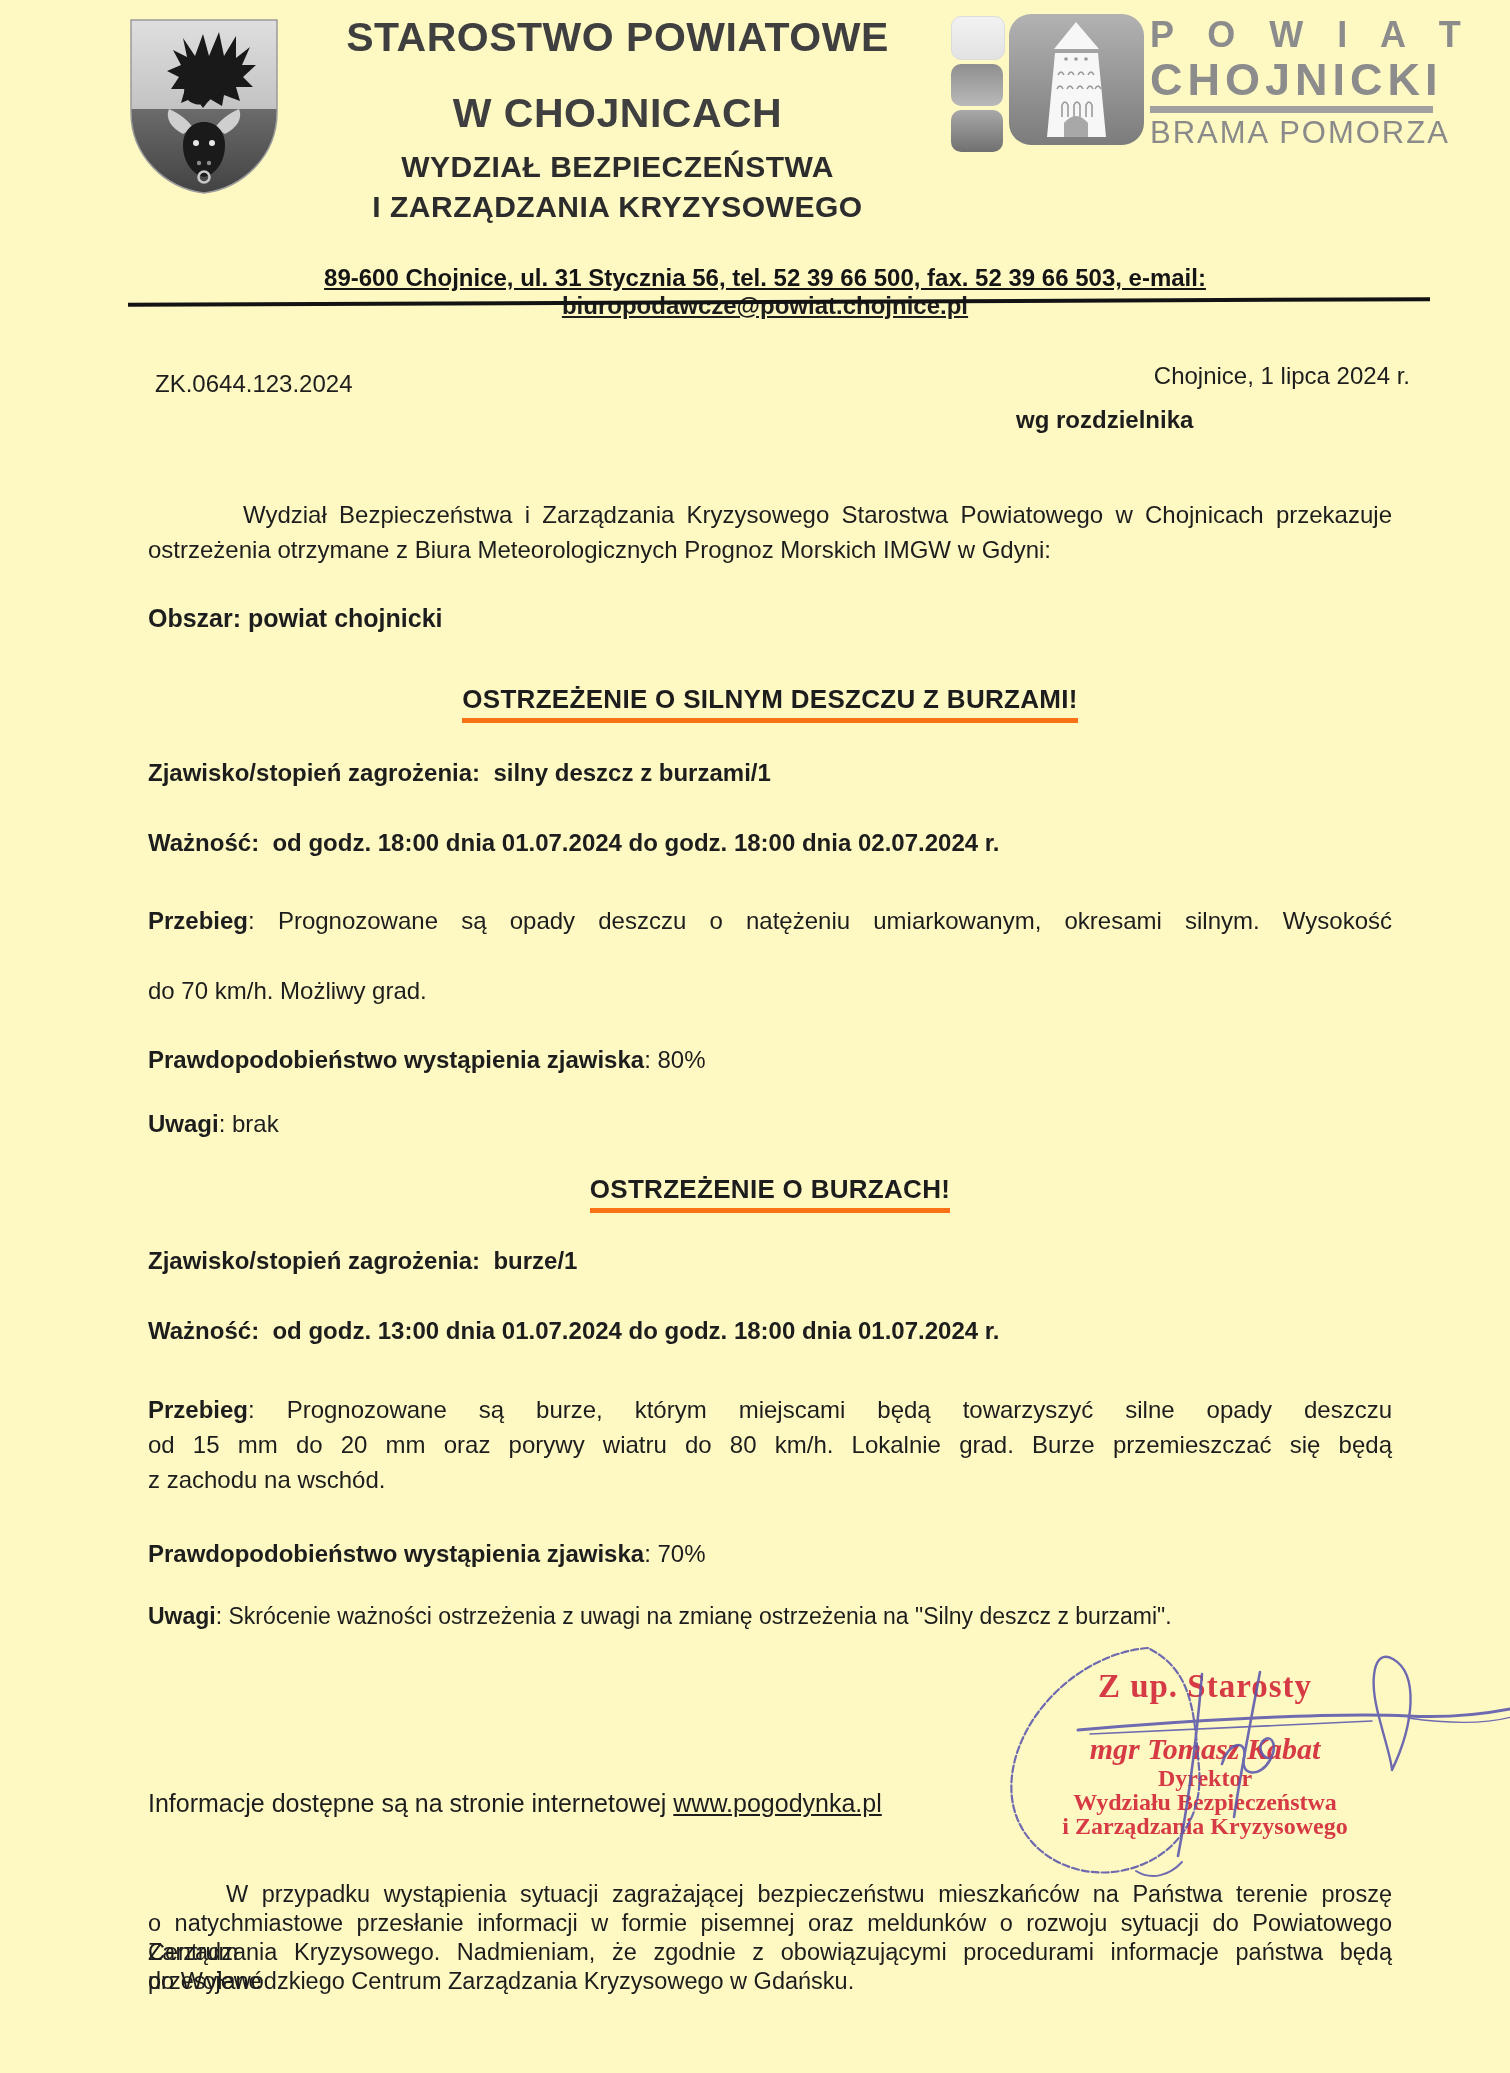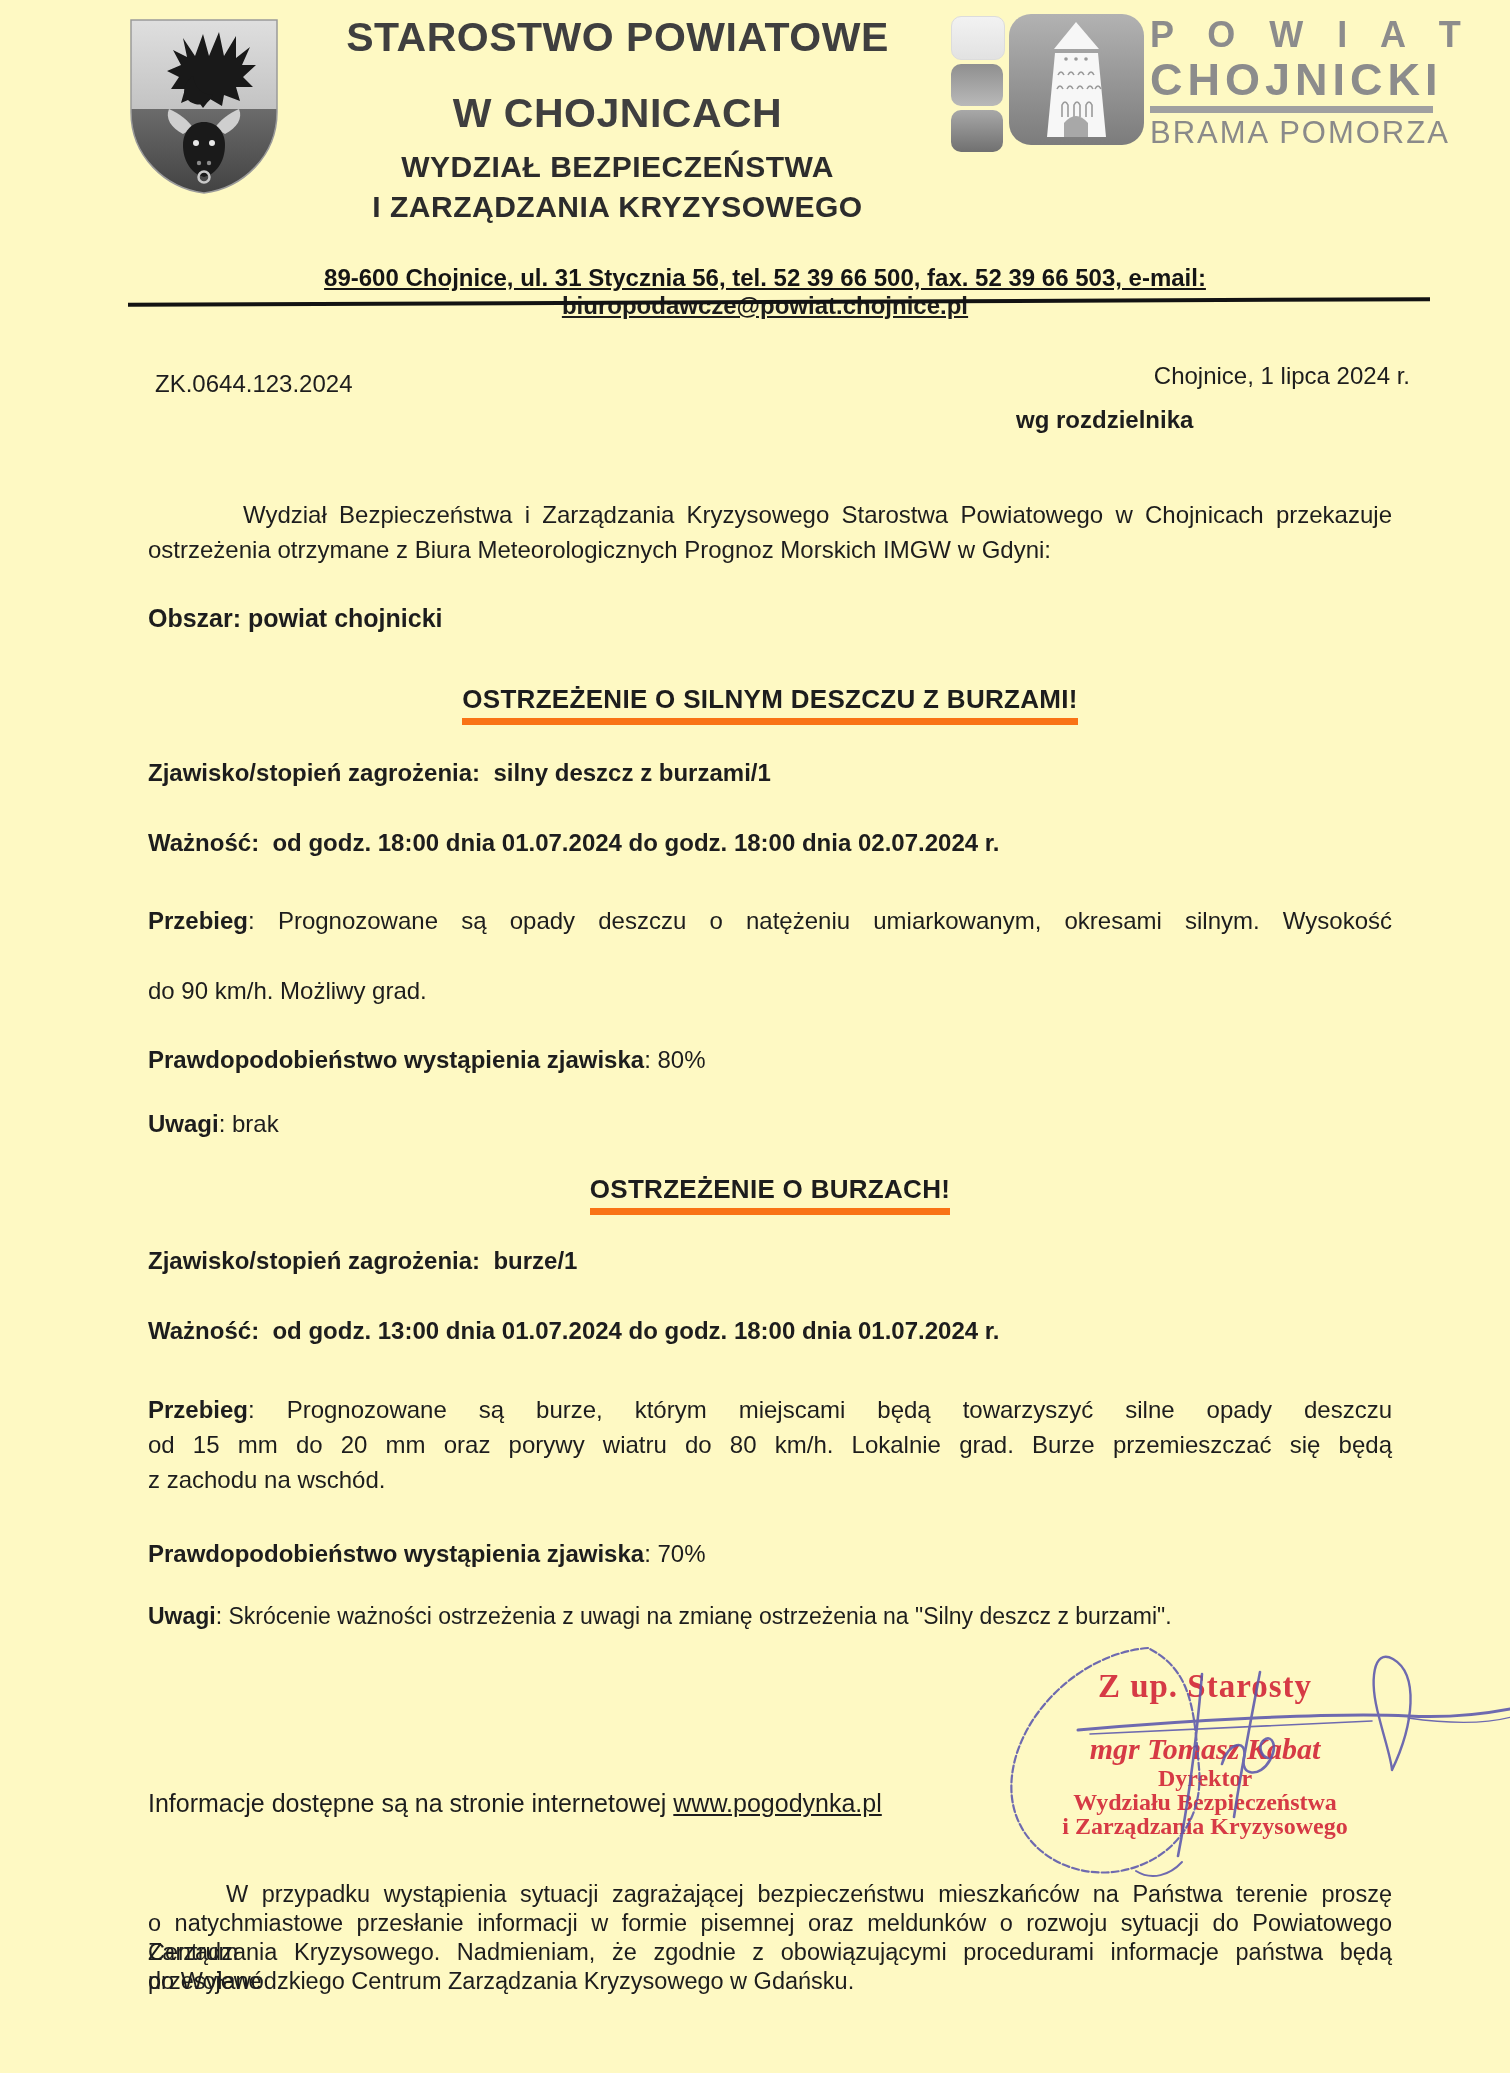--- a/index.html
+++ b/index.html
@@ -9,21 +9,21 @@
   .ctr{text-align:center;}
   .b{font-weight:700;}
   .col{left:148px;width:1244px;}
   .line{font-size:24px;line-height:35px;}
   .stretch{text-align:justify;text-align-last:justify;}
   .org{color:#3f3f3f;font-weight:700;letter-spacing:0.5px;}
   .dept{color:#2c2c2c;font-weight:700;letter-spacing:0.5px;}
   .addr{font-size:24px;font-weight:700;color:#151515;}
   .rule{background:#131313;height:4px;transform:rotate(-0.25deg);}
   .warn-title{font-weight:700;font-size:26px;letter-spacing:0.3px;}
-  .warn-title span{display:inline-block;border-bottom:7px solid #f97316;padding-bottom:3px;}
+  .warn-title span{display:inline-block;border-bottom:5px solid #f97316;padding-bottom:3px;}
   .label-line{font-weight:700;font-size:24px;}
   .logo-sq{position:absolute;width:52px;height:42px;border-radius:10px;}
   .logo-txt{color:#8c8c8c;font-weight:700;}
   .stamp{color:#d63a45;font-family:"Liberation Serif",serif;font-weight:700;text-align:center;}
   .sig{pointer-events:none;}
   a.doclink{color:#1d1d1d;text-decoration:underline;cursor:pointer;}
 </style>
 </head>
 <body>
 
@@ -108,21 +108,21 @@
   <div class="abs col line" style="top:532px;">ostrzeżenia otrzymane z Biura Meteorologicznych Prognoz Morskich IMGW w Gdyni:</div>
 
   <div class="abs col" style="top:604px;font-size:25px;font-weight:700;">Obszar: powiat chojnicki</div>
 
   <div class="abs col ctr warn-title" style="top:684px;">
     <span>OSTRZEŻENIE O SILNYM DESZCZU Z BURZAMI!</span>
   </div>
   <div class="abs col label-line" style="top:759px;">Zjawisko/stopień zagrożenia:&nbsp; silny deszcz z burzami/1</div>
   <div class="abs col label-line" style="top:829px;">Ważność:&nbsp; od godz. 18:00 dnia 01.07.2024 do godz. 18:00 dnia 02.07.2024 r.</div>
   <div class="abs col line stretch" style="top:903px;"><b>Przebieg</b><span>: Prognozowane są opady deszczu o natężeniu umiarkowanym, okresami silnym. Wysokość</span></div>
-  <div class="abs col line" style="top:973px;">do 90 km/h. Możliwy grad.</div>
+  <div class="abs col line" style="top:973px;">do 70 km/h. Możliwy grad.</div>
   <div class="abs col line" style="top:1042px;"><b>Prawdopodobieństwo wystąpienia zjawiska</b><span>: 80%</span></div>
   <div class="abs col line" style="top:1106px;"><b>Uwagi</b><span>: brak</span></div>
 
   <div class="abs col ctr warn-title" style="top:1174px;">
     <span>OSTRZEŻENIE O BURZACH!</span>
   </div>
   <div class="abs col label-line" style="top:1247px;">Zjawisko/stopień zagrożenia:&nbsp; burze/1</div>
   <div class="abs col label-line" style="top:1317px;">Ważność:&nbsp; od godz. 13:00 dnia 01.07.2024 do godz. 18:00 dnia 01.07.2024 r.</div>
   <div class="abs col line stretch" style="top:1392px;"><b>Przebieg</b><span>: Prognozowane są burze, którym miejscami będą towarzyszyć silne opady deszczu</span></div>
   <div class="abs col line stretch" style="top:1427px;">od 15 mm do 20 mm oraz porywy wiatru do 80 km/h. Lokalnie grad. Burze przemieszczać się będą</div>

